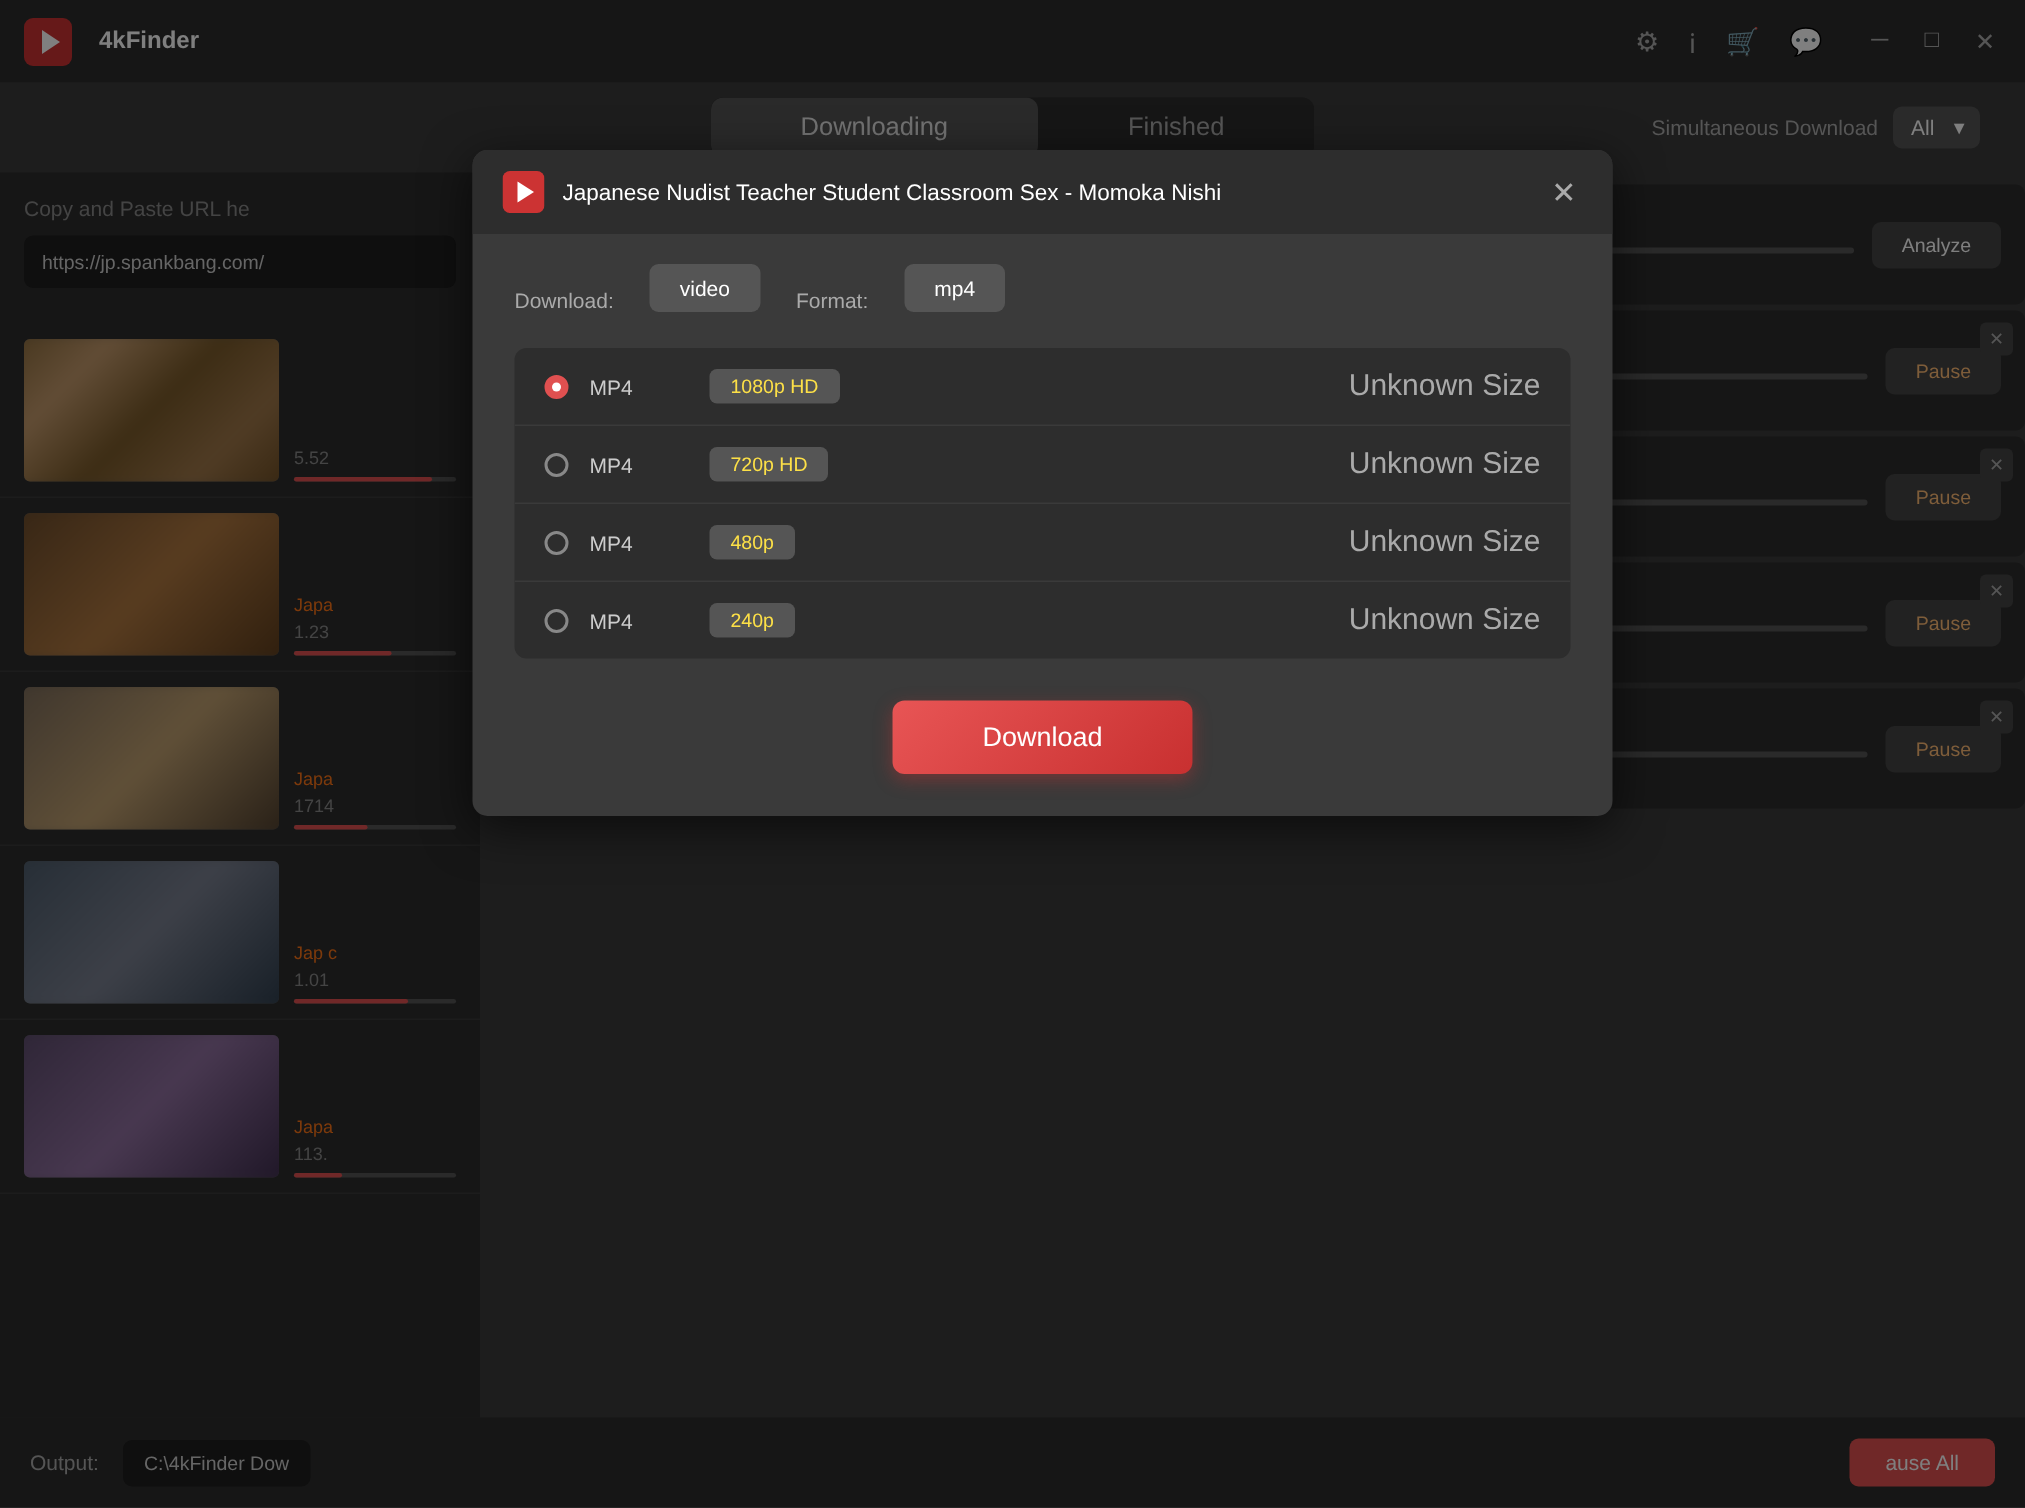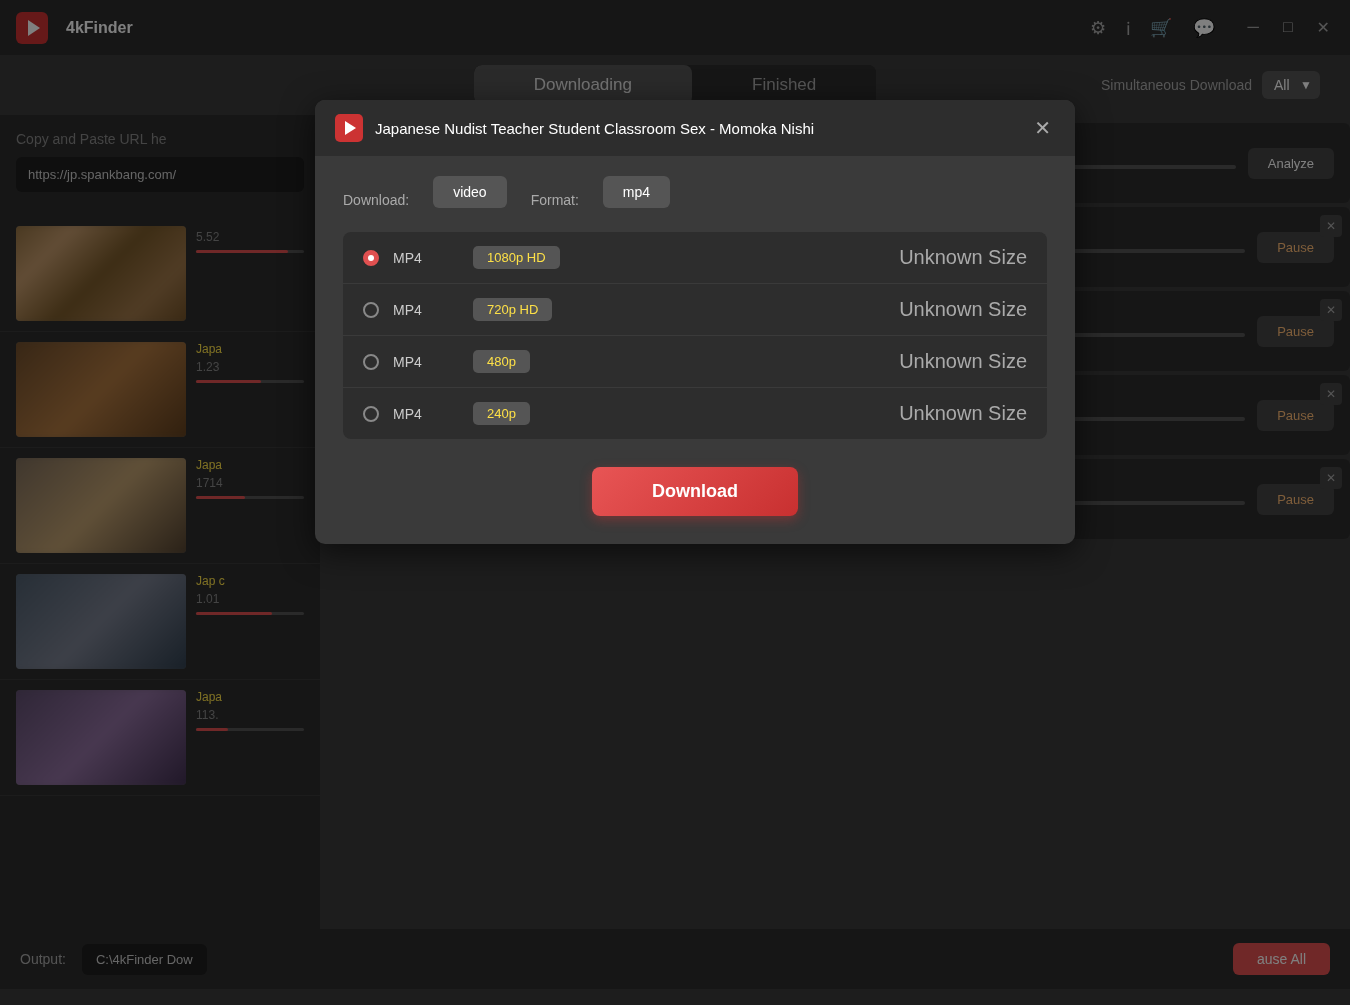--- a/index.html
+++ b/index.html
@@ -161,21 +161,21 @@
       color: #cccccc;
       font-size: 13px;
     }
     .download-list {
       flex: 1;
       overflow-y: auto;
       padding: 8px 0;
     }
     .download-item {
       display: flex;
-      align-items: flex-start;
+      align-items: flex-end;
       padding: 10px 16px;
       gap: 10px;
       border-bottom: 1px solid #383838;
     }
     .item-thumb {
       width: 170px;
       height: 95px;
       background: #555;
       border-radius: 4px;
       flex-shrink: 0;
@@ -187,21 +187,21 @@
       height: 100%;
       background: linear-gradient(135deg, #8a6a3a 0%, #c49a6c 25%, #7a5a2a 50%, #a0784a 75%, #6a4a20 100%);
       filter: blur(4px);
       transform: scale(1.1);
     }
     .item-info {
       flex: 1;
       min-width: 0;
     }
     .item-title {
-      color: #fde047;
+      color: #f97316;
       font-size: 12px;
       white-space: nowrap;
       overflow: hidden;
       text-overflow: ellipsis;
     }
     .item-size {
       color: #888888;
       font-size: 12px;
       margin-top: 4px;
     }
@@ -213,21 +213,21 @@
     }
     .item-progress-fill {
       height: 100%;
       background: #e05050;
       border-radius: 2px;
     }
 
     
     .bottom-bar {
       position: absolute;
-      bottom: 16px;
+      bottom: 0;
       left: 0;
       right: 0;
       height: 60px;
       background: #2d2d2d;
       display: flex;
       align-items: center;
       padding: 0 20px;
       gap: 16px;
     }
     .output-label {
@@ -469,21 +469,21 @@
 
     .download-btn {
       display: block;
       margin: 0 auto;
       background: linear-gradient(135deg, #e85555, #c83030);
       color: #ffffff;
       border: none;
       border-radius: 8px;
       padding: 14px 60px;
       font-size: 18px;
-      font-weight: 700;
+      font-weight: 400;
       cursor: pointer;
       box-shadow: 0 4px 12px rgba(200,50,50,0.4);
     }
   </style>
 </head>
 <body>
 
 <div class="title-bar">
   <div class="title-bar-logo">
     <svg class="logo-icon" viewBox="0 0 32 32">

